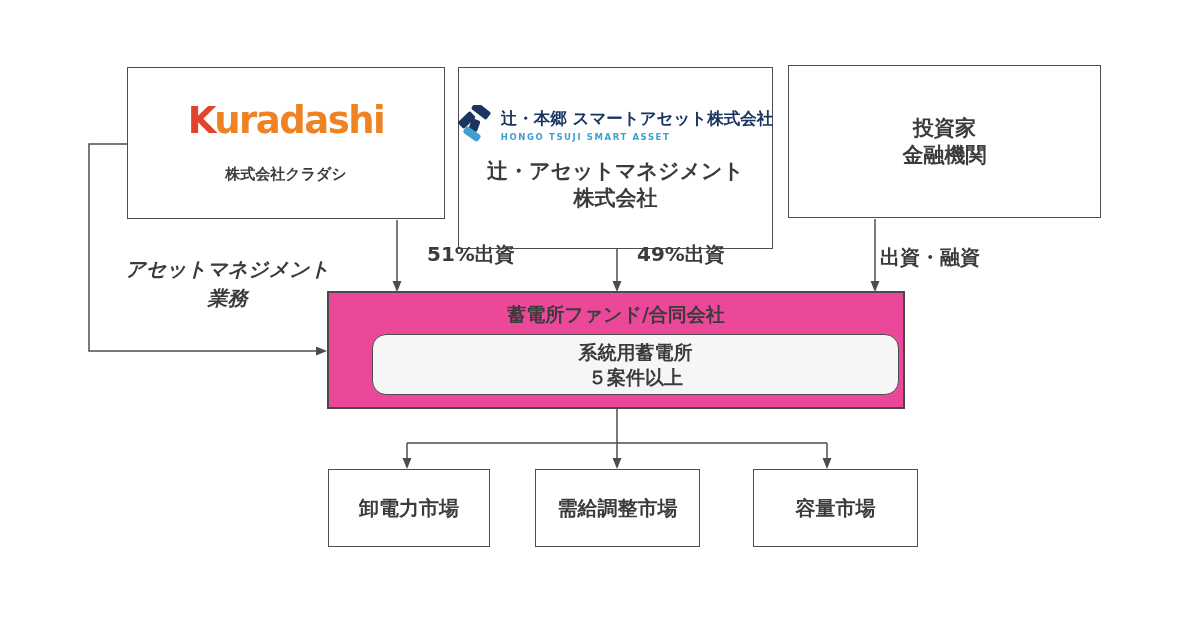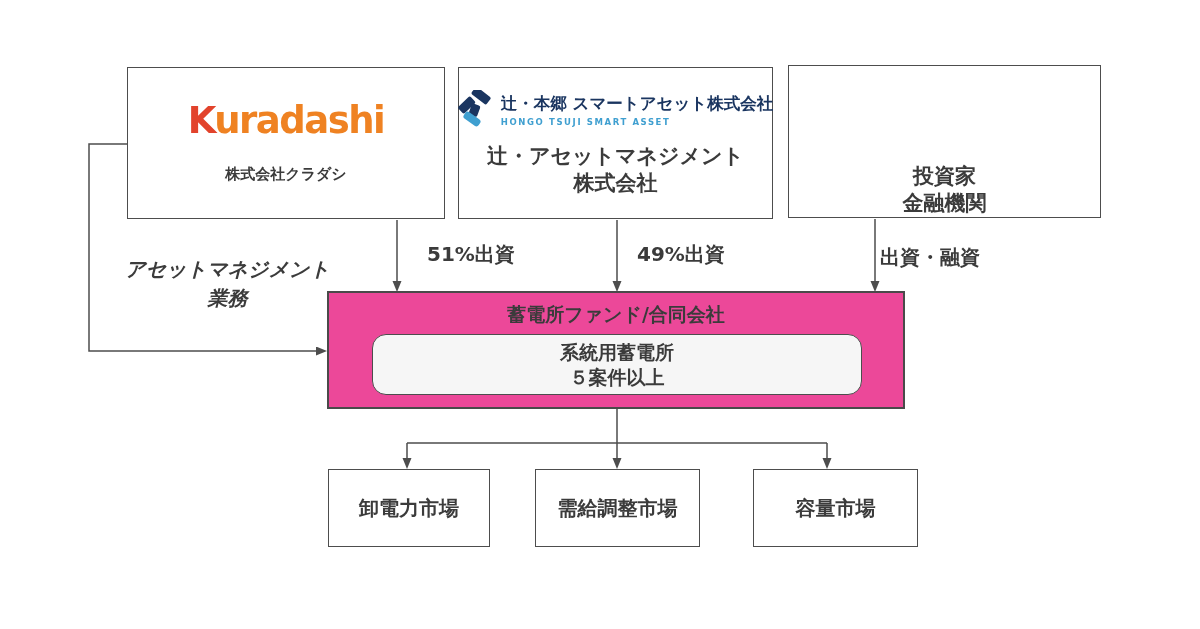--- a/index.html
+++ b/index.html
@@ -9,22 +9,22 @@
     color:#3b3b3b; overflow:hidden;
   }
   .connector-layer { position:absolute; left:0; top:0; width:1200px; height:629px; pointer-events:none; }
 
   .node {
     position:absolute; background:#ffffff; border:1.4px solid #4d4d4d;
     box-sizing:border-box; display:flex; flex-direction:column;
     align-items:center; justify-content:center; text-align:center;
   }
   .node-kuradashi { left:127px; top:67px; width:318px; height:152px; gap:26px; }
-  .node-tsuji    { left:458px; top:67px; width:315px; height:152px; gap:13px; }
-  .node-investor { left:788px; top:65px; width:313px; height:153px;justify-content:flex-end; }
+  .node-tsuji    { left:458px; top:67px; width:315px; height:182px; gap:13px; }
+  .node-investor { left:788px; top:65px; width:313px; height:153px; }
 
   .kuradashi-wordmark { font-size:37px; font-weight:bold; letter-spacing:-1.5px; line-height:1; }
   .kuradashi-wordmark .k-red { color:#e2432c; }
   .kuradashi-wordmark .k-orange { color:#ef8222; }
   .company-name { font-size:15px; font-weight:600; color:#3b3b3b; }
 
   .tsuji-logo-row { display:flex; align-items:center; gap:9px; }
   .tsuji-logo-texts { display:flex; flex-direction:column; align-items:flex-start; }
   .tsuji-logo-title { font-size:16.5px; font-weight:bold; color:#1a3560; white-space:nowrap; }
   .tsuji-logo-subtitle { font-size:8.5px; font-weight:bold; color:#3f9fd0; letter-spacing:1.6px; margin-top:2px; }
@@ -35,21 +35,21 @@
   .label-51 { left:427px; top:241px; }
   .label-49 { left:637px; top:241px; }
   .label-loan { left:880px; top:244px; }
 
   .fund-box {
     position:absolute; left:327px; top:291px; width:578px; height:118px;
     background:#ec4899; border:2px solid #4a4a4a; box-sizing:border-box;
   }
   .fund-title { margin-top:9px; text-align:center; font-size:19px; font-weight:600; color:#3b3b3b; }
   .fund-asset-box {
-    position:absolute; left:43px; top:41px; width:490px; height:61px;
+    position:absolute; left:43px; top:41px; width:527px; height:61px;
     background:#f6f6f6; border:1.5px solid #4d4d4d; border-radius:14px;
     box-sizing:border-box; display:flex; flex-direction:column;
     align-items:center; justify-content:center; text-align:center;
     font-size:19px; font-weight:600; line-height:25px; color:#3b3b3b;
   }
 
   .market-node {
     position:absolute; top:469px; height:78px; background:#ffffff;
     border:1.4px solid #4d4d4d; box-sizing:border-box;
     display:flex; align-items:center; justify-content:center;

